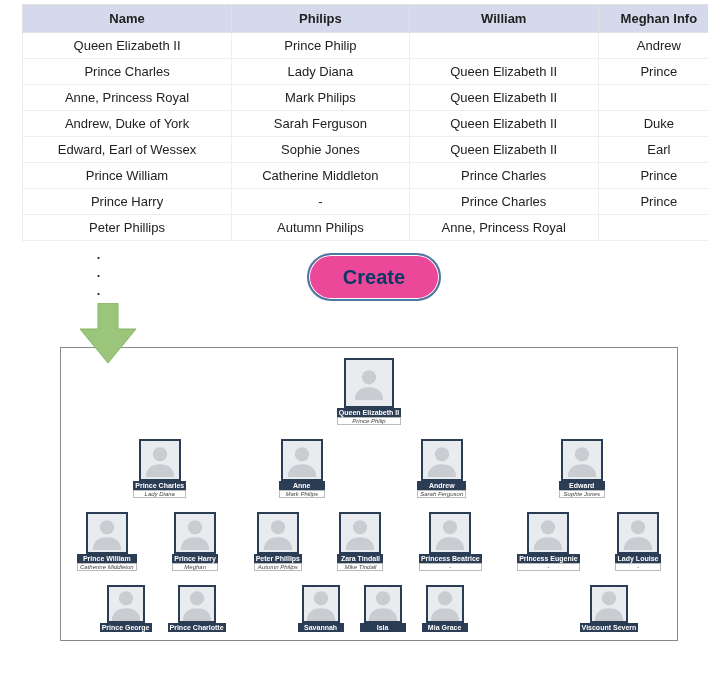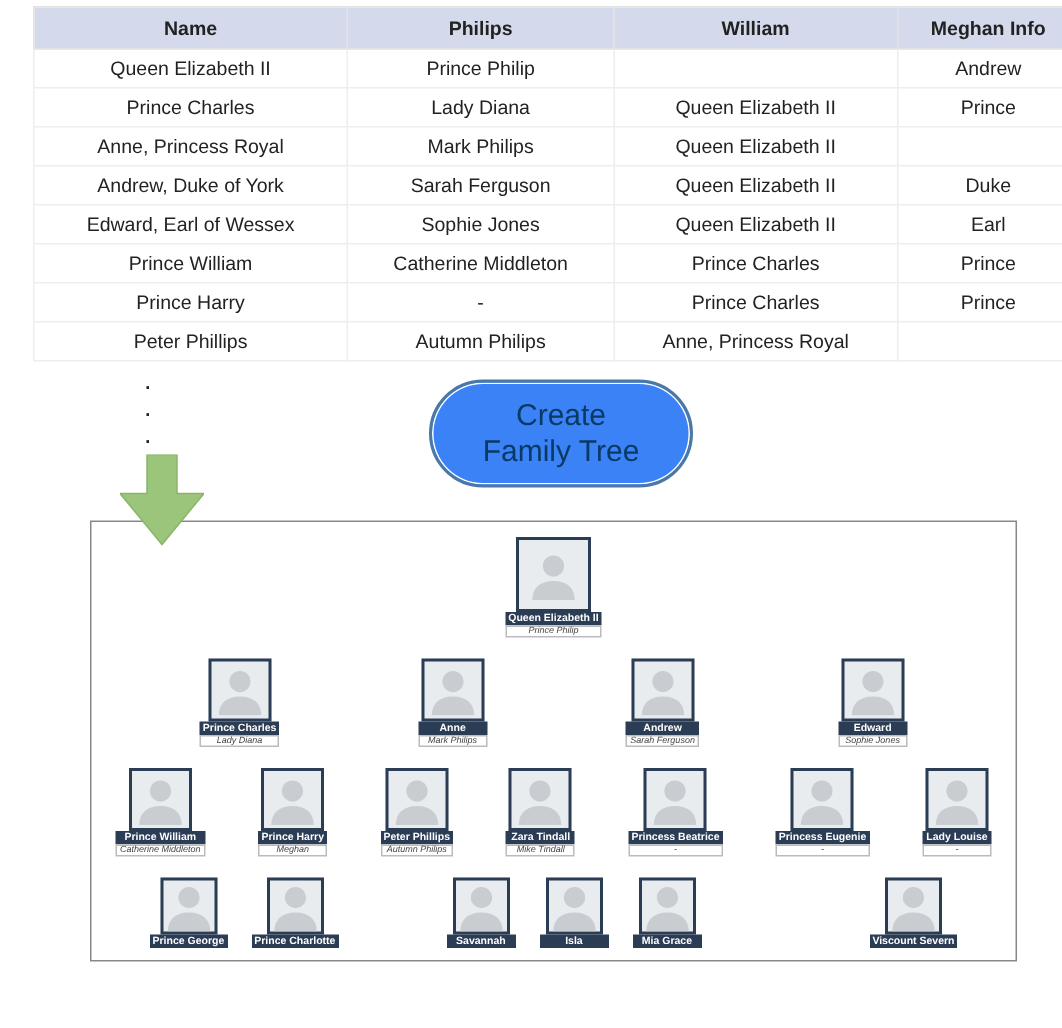--- a/index.html
+++ b/index.html
@@ -3,21 +3,21 @@
 <meta charset="utf-8">
 <style>
   html,body{margin:0;padding:0;font-family:"Segoe UI",Tahoma,Arial,sans-serif;font-size:13px;color:#222;background:#fff;}
   .page{width:708px;margin:0 auto;}
   table.grid{border-collapse:collapse;width:698px;margin:4px 22px;}
   table.grid th{background:#d4d9ec;font-weight:700;font-size:13px;padding:6px 4px;border:1px solid #e2e2e2;text-align:center;}
   table.grid td{font-size:13px;padding:5px 4px;border:1px solid #eee;text-align:center;}
   .mid{text-align:center;margin-top:6px;position:relative;height:100px;}
   .dots{position:absolute;left:96px;top:0;font-size:18px;line-height:12px;color:#222;letter-spacing:0;}
   .dots div{margin-bottom:6px;}
-  .cta{display:inline-block;position:relative;left:20px;top:6px;background:#3b82f6;border:2px solid #4a79a5;border-radius:40px;padding:10px 34px;font-size:20px;font-weight:400;color:#093a66;line-height:24px;box-shadow:0 0 0 1px #fff inset;cursor:pointer;}
+  .cta{display:inline-block;position:relative;left:20px;top:6px;background:#ec4899;border:2px solid #4a79a5;border-radius:40px;padding:10px 34px;font-size:20px;font-weight:700;color:#093a66;line-height:24px;box-shadow:0 0 0 1px #fff inset;cursor:pointer;}
   .arrow{position:absolute;left:80px;top:56px;}
   .tree-wrap{border:1px solid #888;margin:0 30px 10px 60px;padding:8px 6px 6px 6px;}
   .tree{position:relative;width:100%;}
   .row{display:flex;justify-content:center;position:relative;}
   .node{display:inline-block;text-align:center;margin:2px 6px;vertical-align:top;}
   .photo{width:38px;height:38px;border:2px solid #2b3c55;background:#e9ecef;margin:0 auto;display:flex;align-items:center;justify-content:center;}
   .photo svg{width:34px;height:34px;}
   .namebar{background:#2b3c55;color:#fff;font-size:7px;font-weight:700;padding:1px 2px;white-space:nowrap;min-width:42px;}
   .spousebar{background:#fff;border:1px solid #bbb;color:#444;font-size:6px;font-style:italic;padding:0 2px;white-space:nowrap;}
   .lvl1 .photo{width:46px;height:46px;}
@@ -90,21 +90,20 @@
   </table>
 
   <div class="mid">
     <div class="dots">
         <div>.</div>
         <div>.</div>
         <div>.</div>
       </div>
     <div class="cta">
       <span>Create</span><br>
-      <span>Family Tree</span>
     </div>
     <div class="arrow">
       <svg width="56" height="64" viewBox="0 0 56 64">
         <polygon points="18,0 38,0 38,26 56,26 28,60 0,26 18,26" fill="#9bc57a" stroke="#8ab569" stroke-width="1"></polygon>
       </svg>
     </div>
   </div>
 
   <div class="tree-wrap">
     <div class="tree" id="tree">

